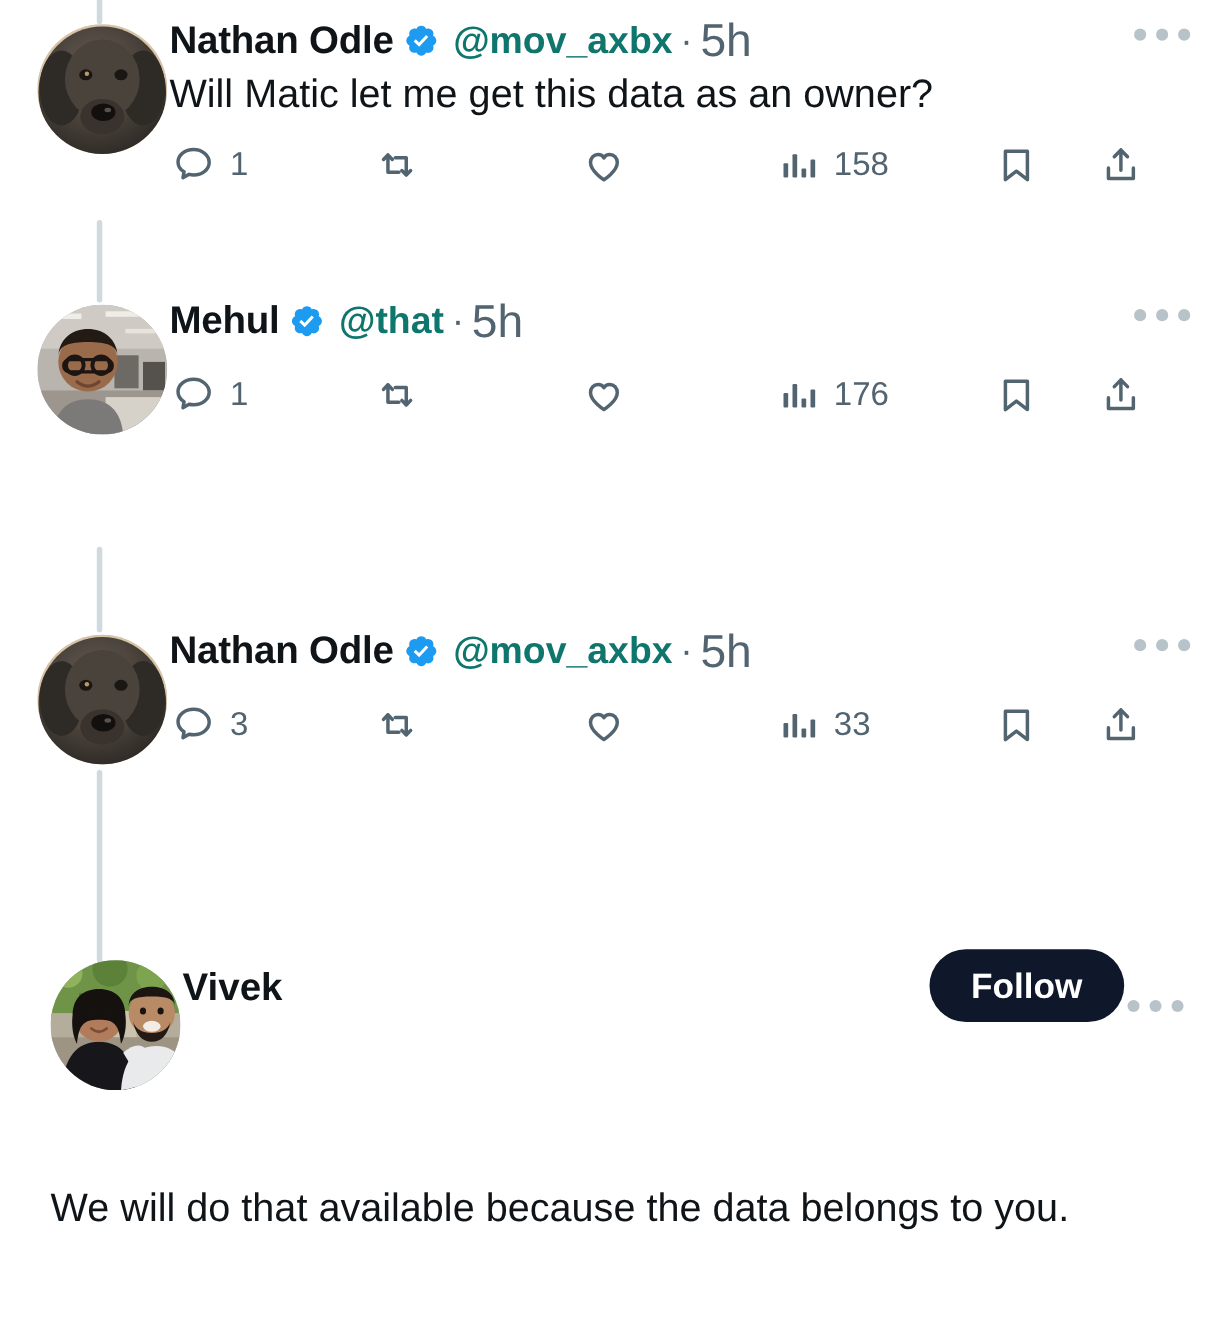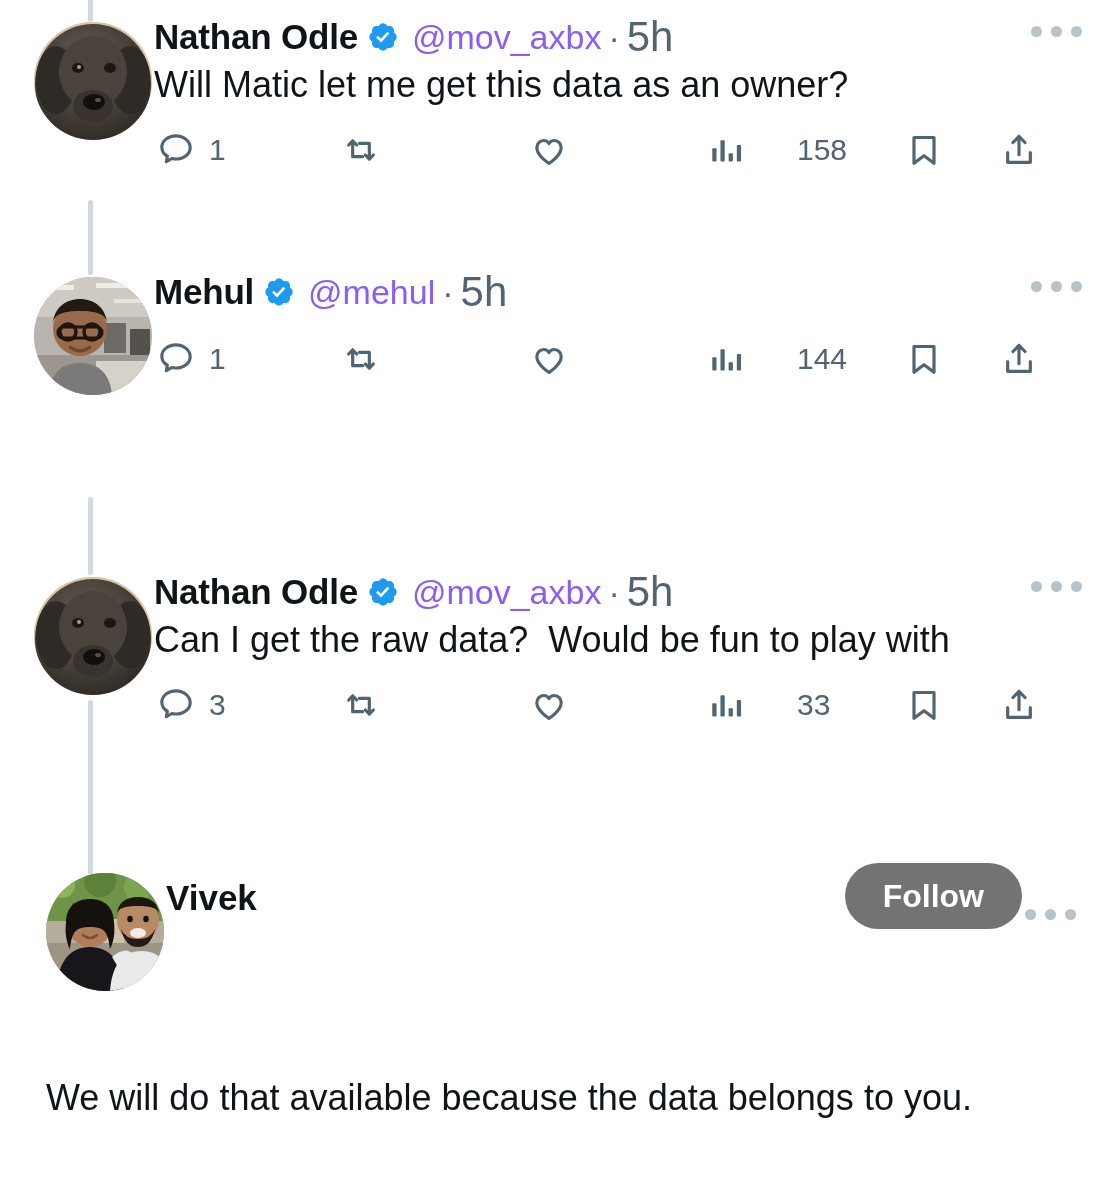--- a/index.html
+++ b/index.html
@@ -79,22 +79,22 @@
   .badge {
     margin-left: 9px;
     width: 32px;
     height: 32px;
     flex: 0 0 32px;
     display: block;
   }
   .handle {
     margin-left: 13px;
     font-size: 34px;
-    font-weight: 400;
-    color: #8b5cf6;
+    font-weight: 700;
+    color: #0f766e;
     white-space: nowrap;
   }
   .sep {
     color: #536471;
     font-size: 34px;
     margin: 0 7px;
   }
   .time {
     font-size: 42px;
     color: #536471;
@@ -145,30 +145,30 @@
   .act svg { display: block; }
   .act .cnt {
     font-size: 30px;
     margin-left: 13px;
     color: #536471;
     min-width: 10px;
   }
   .a-reply { position: absolute; left: 2px; }
   .a-rt    { position: absolute; left: 187px; }
   .a-like  { position: absolute; left: 375px; }
-  .a-views { position: absolute; left: 555px; gap: 39px; }
+  .a-views { position: absolute; left: 555px; }
   .a-bm    { position: absolute; left: 750px; }
   .a-share { position: absolute; left: 845px; }
 
   
   .follow-btn {
     position: absolute;
     right: 62px;
     top: 8px;
-    background: #737373;
+    background: #0f172a;
     color: #ffffff;
     font-size: 32px;
     font-weight: 700;
     border: none;
     border-radius: 999px;
     padding: 17px 38px;
     line-height: 1;
     cursor: pointer;
   }
 
@@ -318,21 +318,21 @@
           <path d="M14 118c2-22 14-32 32-32s30 10 32 32z" fill="#7c7a78"></path>
         </svg>
       </div>
     </div>
     <div class="body">
       <div class="namerow">
         <span class="dispname">Mehul</span>
         <svg class="badge" viewBox="0 0 22 22">
           <path fill="#1d9bf0" d="M20.396 11c-.018-.646-.215-1.275-.57-1.816-.354-.54-.852-.972-1.438-1.246.223-.607.27-1.264.14-1.897-.131-.634-.437-1.218-.882-1.687-.47-.445-1.053-.75-1.687-.882-.633-.13-1.29-.083-1.897.14-.273-.587-.704-1.086-1.245-1.44S11.647 1.62 11 1.604c-.646.017-1.273.213-1.813.568s-.969.854-1.24 1.44c-.608-.223-1.267-.272-1.902-.14-.635.13-1.22.436-1.69.882-.445.47-.749 1.055-.878 1.688-.13.633-.08 1.29.144 1.896-.587.274-1.087.705-1.443 1.245-.356.54-.555 1.17-.574 1.817.02.647.218 1.276.574 1.817.356.54.856.972 1.443 1.245-.224.606-.274 1.263-.144 1.896.13.634.433 1.218.877 1.688.47.443 1.054.747 1.687.878.633.132 1.29.084 1.897-.136.274.586.705 1.084 1.246 1.439.54.354 1.17.551 1.816.569.647-.016 1.276-.213 1.817-.567s.972-.854 1.245-1.44c.604.239 1.266.296 1.903.164.636-.132 1.22-.447 1.68-.907.46-.46.776-1.044.908-1.681s.075-1.299-.165-1.903c.586-.274 1.084-.705 1.439-1.246.354-.54.551-1.17.569-1.816zM9.662 14.85l-3.429-3.428 1.293-1.302 2.072 2.072 4.4-4.794 1.347 1.246z"></path>
         </svg>
-        <span class="handle">@mehul</span>
+        <span class="handle">@that</span>
         <span class="sep">·</span>
         <span class="time">5h</span>
         <div class="more">
             <i></i>
             <i></i>
             <i></i>
           </div>
       </div>
       <div class="actions">
         <div class="act a-reply">
@@ -353,21 +353,21 @@
             </svg>
           <span class="cnt"></span>
         </div>
         <div class="act a-views">
           <svg width="36" height="40" viewBox="0 0 22 24">
             <rect x="2" y="11" width="2.6" height="8" fill="#536471" rx="0.6"></rect>
             <rect x="7" y="6" width="2.6" height="13" fill="#536471" rx="0.6"></rect>
             <rect x="12" y="14" width="2.6" height="5" fill="#536471" rx="0.6"></rect>
             <rect x="17" y="9" width="2.6" height="10" fill="#536471" rx="0.6"></rect>
           </svg>
-          <span class="cnt">144</span>
+          <span class="cnt">176</span>
         </div>
         <div class="act a-bm">
           <svg width="40" height="40" viewBox="0 0 24 24">
               <path fill="none" stroke="#536471" stroke-width="1.9" stroke-linejoin="round" d="M6 4.5h12v15.5l-6-4.6-6 4.6z"></path>
             </svg>
         </div>
         <div class="act a-share">
           <svg width="40" height="40" viewBox="0 0 24 24">
               <path fill="none" stroke="#536471" stroke-width="1.9" stroke-linecap="round" stroke-linejoin="round" d="M12 3.8v11M12 3.8L8.4 7.5M12 3.8l3.6 3.7M5.2 13.6v5.8h13.6v-5.8"></path>
             </svg>
@@ -411,21 +411,20 @@
         </svg>
         <span class="handle">@mov_axbx</span>
         <span class="sep">·</span>
         <span class="time">5h</span>
         <div class="more">
             <i></i>
             <i></i>
             <i></i>
           </div>
       </div>
-      <div class="text">Can I get the raw data?  Would be fun to play with</div>
       <div class="actions">
         <div class="act a-reply">
           <svg width="40" height="40" viewBox="0 0 24 24">
               <path fill="none" stroke="#536471" stroke-width="1.9" stroke-linecap="round" stroke-linejoin="round" d="M12 3.5c-4.7 0-8.5 3-8.5 6.8 0 2.2 1.3 4.2 3.3 5.4l-.6 3.3 3.3-1.9c.8.2 1.6.3 2.5.3 4.7 0 8.5-3 8.5-6.8S16.7 3.5 12 3.5z"></path>
             </svg>
           <span class="cnt">3</span>
         </div>
         <div class="act a-rt">
           <svg width="40" height="40" viewBox="0 0 24 24">
               <path fill="none" stroke="#536471" stroke-width="1.9" stroke-linecap="round" stroke-linejoin="round" d="M7 6.5V16h6M7 6.5L4.6 9M7 6.5L9.4 9M17 17.5V8h-6M17 17.5l2.4-2.5M17 17.5L14.6 15"></path>

